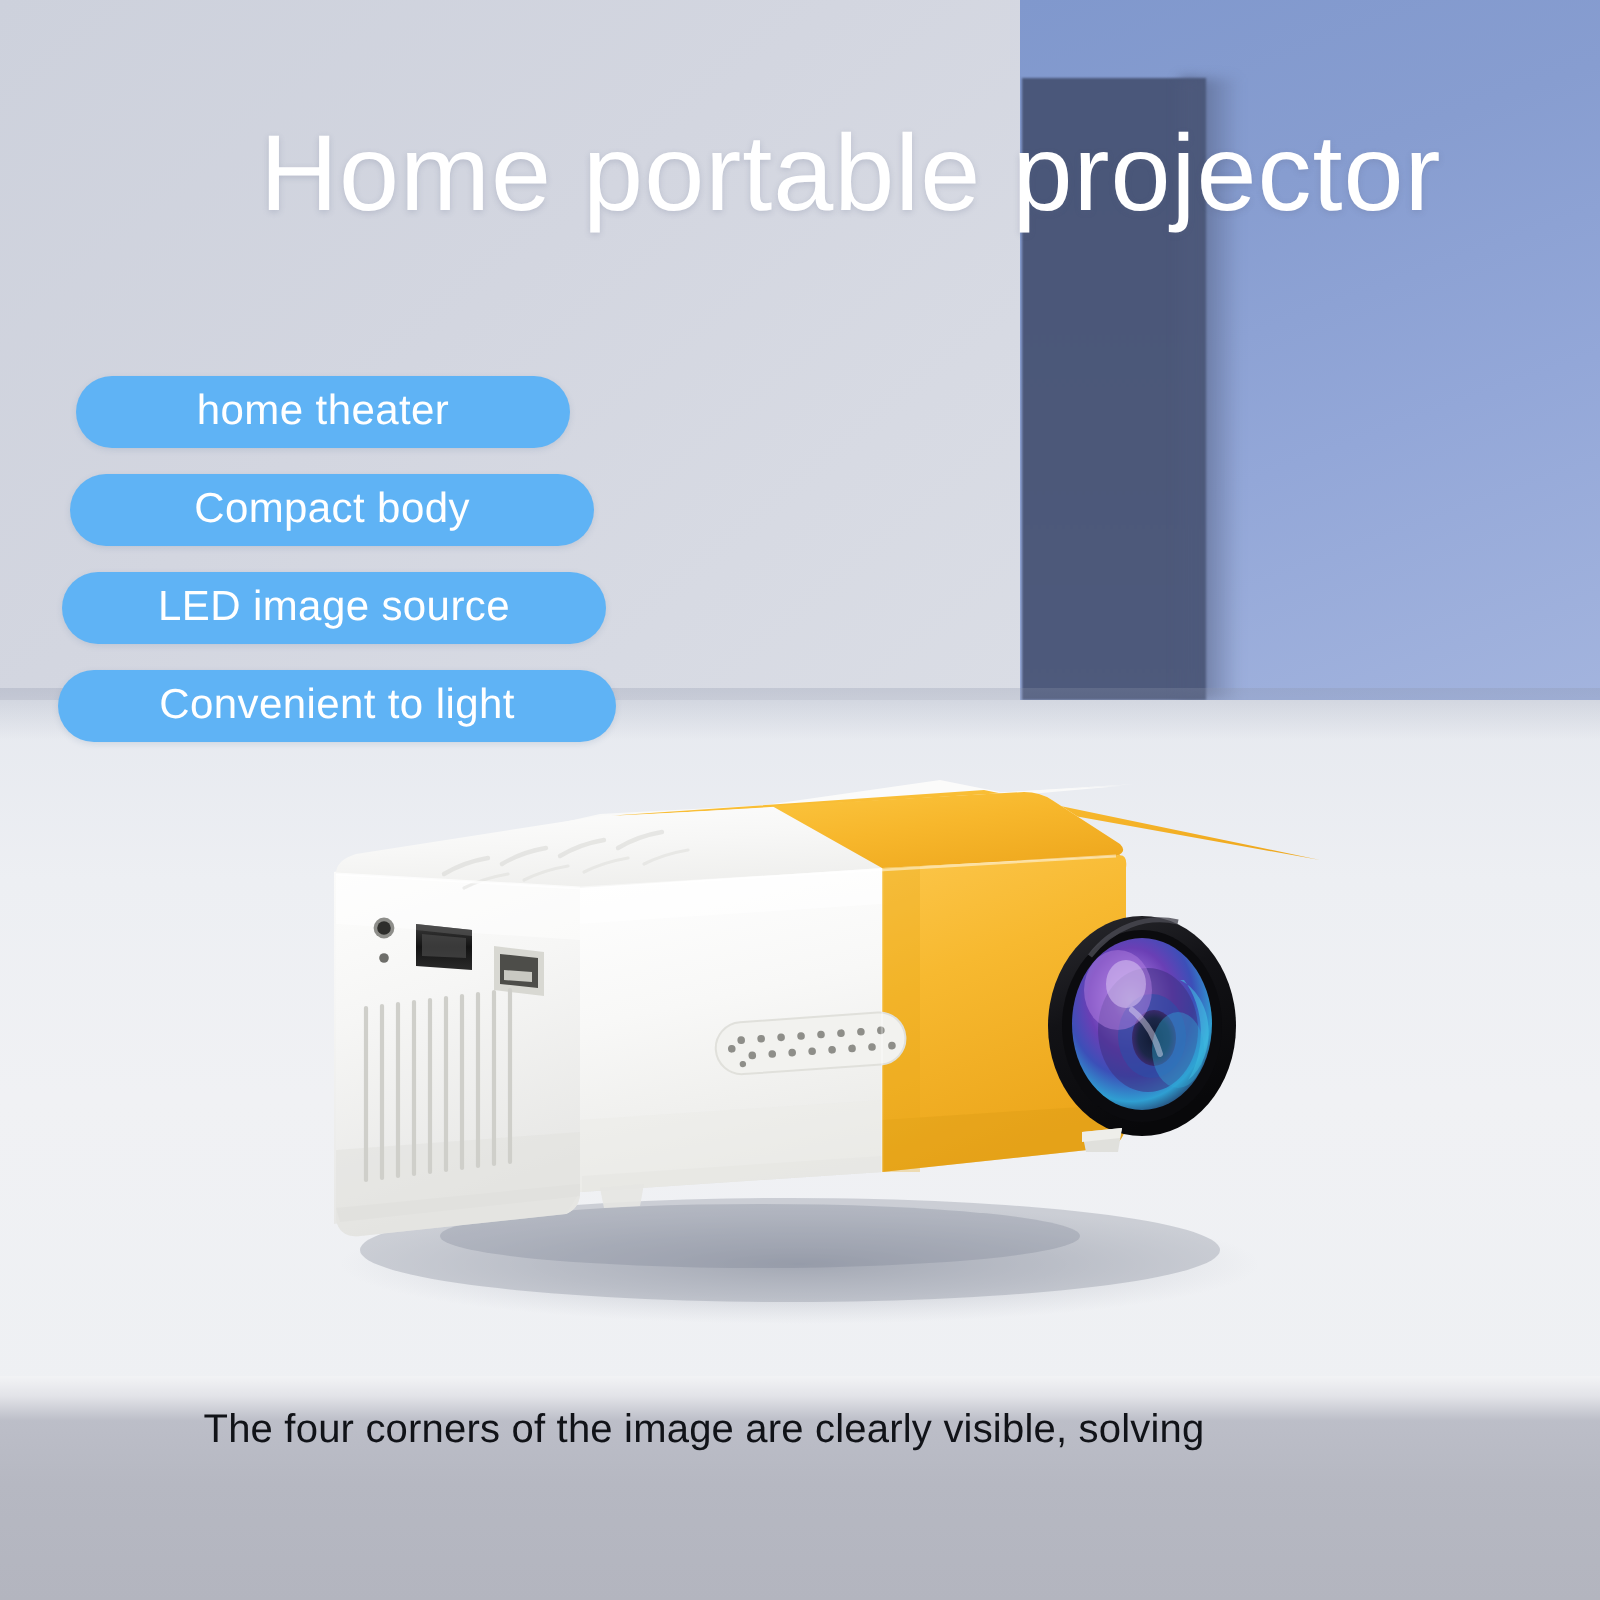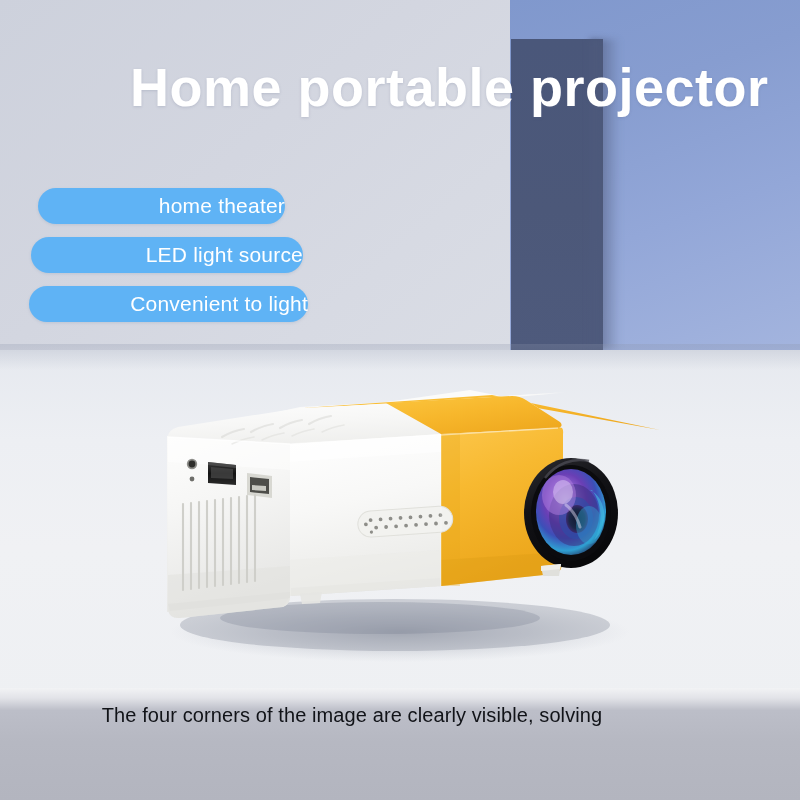--- a/index.html
+++ b/index.html
@@ -40,33 +40,33 @@
     background:linear-gradient(180deg,rgba(140,148,170,.28) 0%, rgba(160,168,188,0) 100%);
   }
   .bg-floor {
     position:absolute; left:0; top:350px; width:800px; height:360px;
     background:linear-gradient(180deg,#e6e9ef 0%, #edeff3 25%, #f0f1f4 55%, #eef0f3 100%);
   }
 
   
   .title {
     position:absolute; left:130px; top:56px;
-    font-size:54px; font-weight:700; letter-spacing:.5px;
+    font-size:54px; font-weight:400; letter-spacing:.5px;
     color:#ffffff; white-space:nowrap;
     text-shadow:0 1px 3px rgba(90,100,130,.22);
   }
 
   
   .pill-stack { position:absolute; left:38px; top:188px; }
   .pill {
     position:relative;
     height:36px; margin-bottom:13px;
     background:#5fb3f5;
     border-radius:18px;
-    display:flex; align-items:center; justify-content:flex-end;
+    display:flex; align-items:center; justify-content:center;
     color:#ffffff; font-size:21px; font-weight:400; letter-spacing:.2px;
     box-shadow:0 1px 3px rgba(90,120,160,.18);
   }
   .pill-0 { width:247px; margin-left:0px; }
   .pill-1 { width:262px; margin-left:-3px; }
   .pill-2 { width:272px; margin-left:-7px; }
   .pill-3 { width:279px; margin-left:-9px; }
 
   
   .caption-band {
@@ -94,22 +94,25 @@
   <div class="bg-navy-fade"></div>
   <div class="bg-floor"></div>
   <div class="bg-panel-shadow"></div>
 
   <div class="title">Home portable projector</div>
 
   <div class="pill-stack">
     <div class="pill pill-0">
       <span>home theater</span>
     </div>
+    <div class="pill pill-1">
+      <span>Compact body</span>
+    </div>
     <div class="pill pill-2">
-      <span>LED light source</span>
+      <span>LED image source</span>
     </div>
     <div class="pill pill-3">
       <span>Convenient to light</span>
     </div>
   </div>
 
   <svg id="projector" viewBox="0 0 800 800">
     <defs>
       <linearGradient id="gTop" x1="0" y1="0" x2="0.4" y2="1">
         <stop offset="0%" stop-color="#ffffff"></stop>

